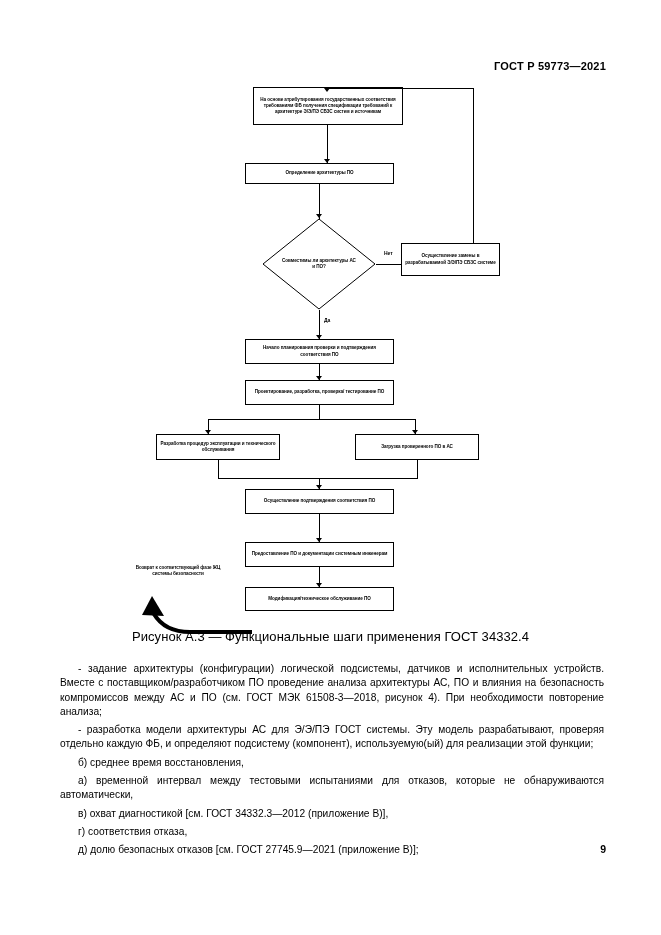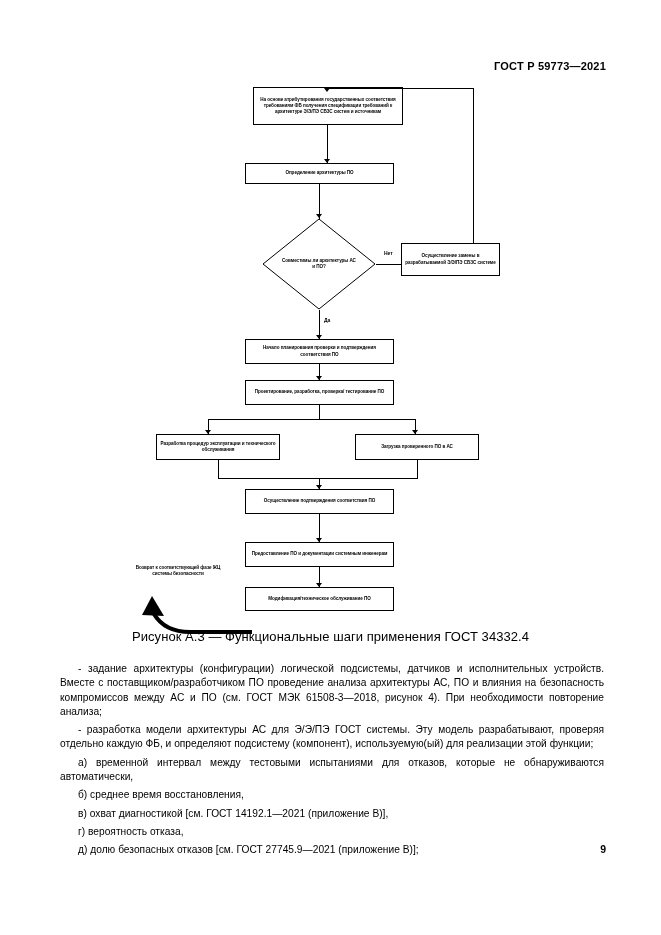--- a/index.html
+++ b/index.html
@@ -237,22 +237,22 @@
       <polygon points="22,8 34,28 12,27" fill="#000000"></polygon>
     </svg>
 
   </div>
 
   <div class="caption">Рисунок А.3 — Функциональные шаги применения ГОСТ 34332.4</div>
 
   <div class="body-text">
     <p class="ind">- задание архитектуры (конфигурации) логической подсистемы, датчиков и исполнительных устройств. Вместе с поставщиком/разработчиком ПО проведение анализа архитектуры АС, ПО и влияния на безопасность компромиссов между АС и ПО (см. ГОСТ МЭК 61508-3—2018, рисунок 4). При необходимости повторение анализа;</p>
     <p class="ind">- разработка модели архитектуры АС для Э/Э/ПЭ ГОСТ системы. Эту модель разрабатывают, проверяя отдельно каждую ФБ, и определяют подсистему (компонент), используемую(ый) для реализации этой функции;</p>
+    <p class="ind">б) среднее время восстановления,</p>
     <p class="ind">а) временной интервал между тестовыми испытаниями для отказов, которые не обнаруживаются автоматически,</p>
-    <p class="ind">б) среднее время восстановления,</p>
-    <p class="ind">в) охват диагностикой [см. ГОСТ 14192.1—2021 (приложение В)],</p>
-    <p class="ind">г) вероятность отказа,</p>
+    <p class="ind">в) охват диагностикой [см. ГОСТ 34332.3—2012 (приложение В)],</p>
+    <p class="ind">г) соответствия отказа,</p>
     <p class="ind">д) долю безопасных отказов [см. ГОСТ 27745.9—2021 (приложение В)];</p>
   </div>
 
   <div class="page-number">9</div>
 
 </div>
 
 </body></html>

